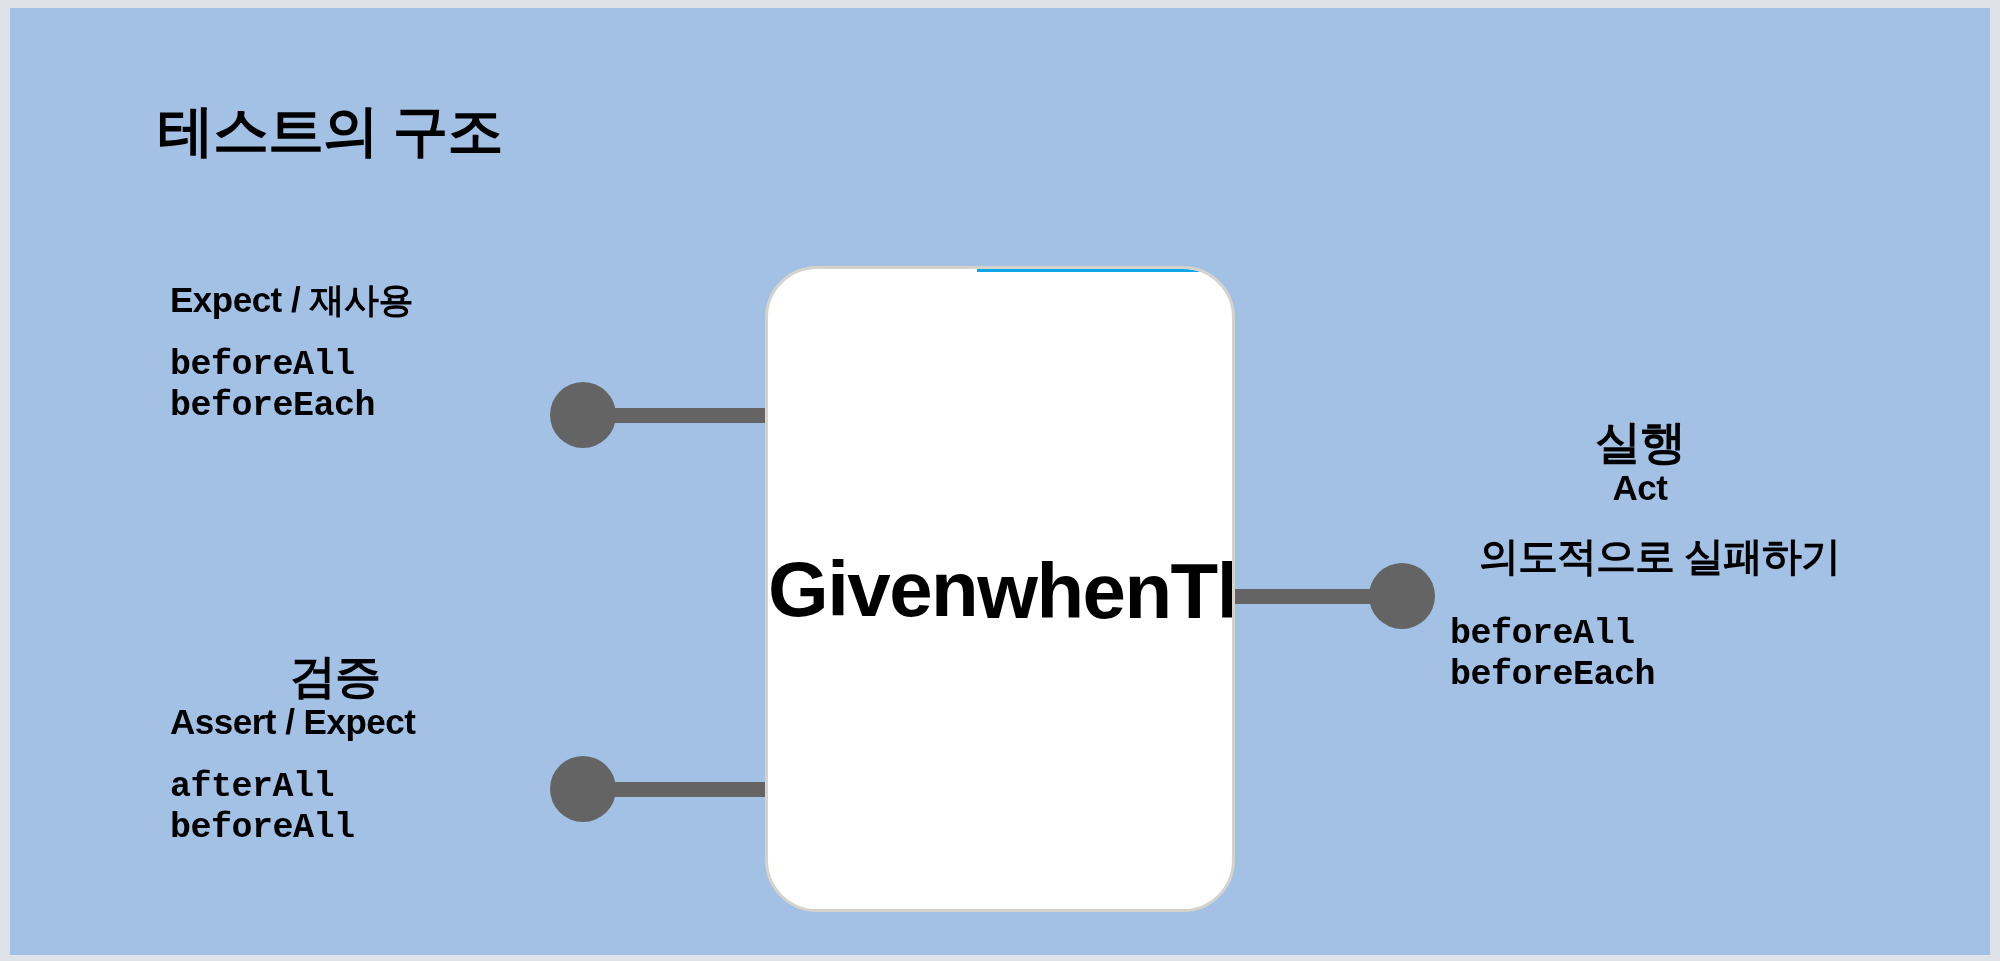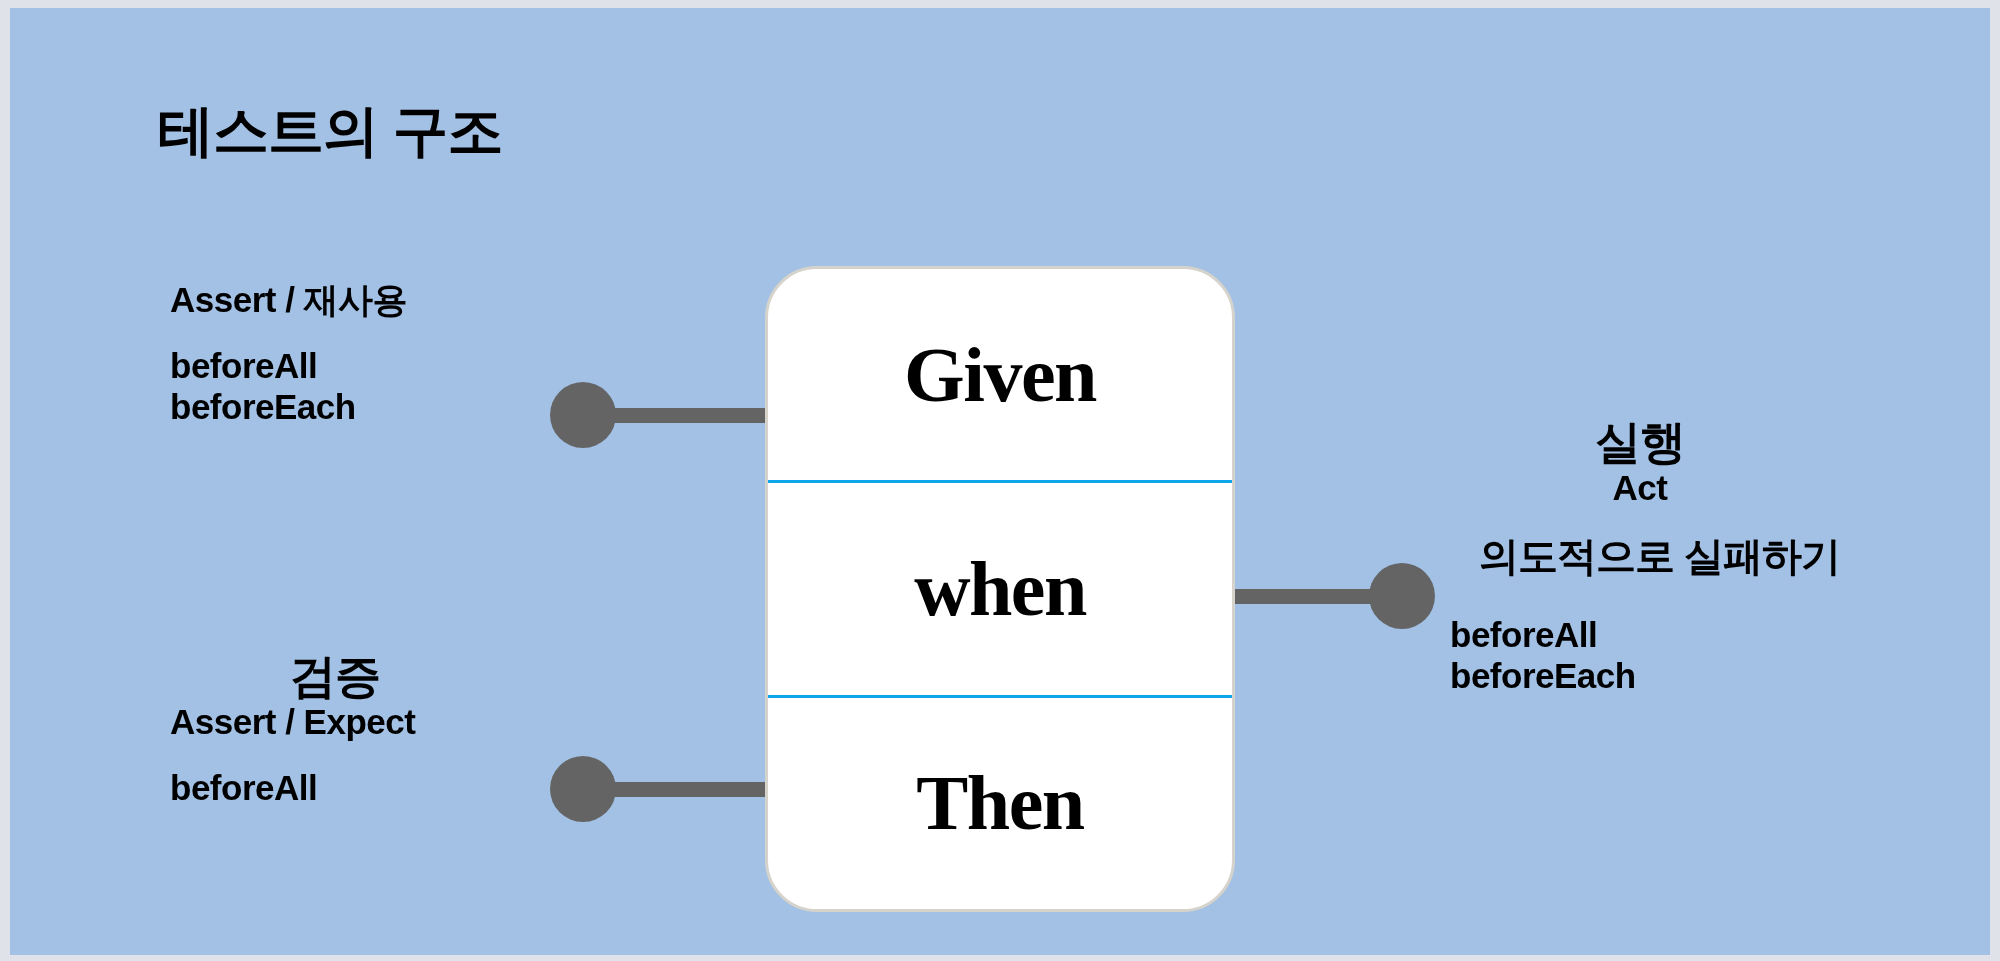--- a/index.html
+++ b/index.html
@@ -43,24 +43,23 @@
     position: absolute;
     left: 755px;
     top: 258px;
     width: 470px;
     height: 646px;
     background: #ffffff;
     border: 3px solid #d6d3cd;
     border-radius: 52px;
     box-sizing: border-box;
     display: flex;
-    flex-direction: column;
+    flex-direction: row;
     overflow: hidden;
     z-index: 3;
-    font-family: Liberation Serif, serif;
   }
   .card-row {
     flex: 1 1 0;
     display: flex;
     align-items: center;
     justify-content: center;
     position: relative;
   }
   .card-row + .card-row {
     border-top: 3px solid #0ea5e9;
@@ -126,20 +125,21 @@
     line-height: 1.12;
     letter-spacing: -0.5px;
     white-space: nowrap;
   }
   .annot .hooks {
     margin-top: 26px;
     font-size: 35px;
     font-weight: bold;
     line-height: 1.18;
     letter-spacing: -0.5px;
+    font-family: Liberation Mono, monospace;
   }
   .annot .hook-line { white-space: nowrap; }
 
   #annot-arrange {
     left: 160px;
     top: 272px;
     width: 340px;
   }
   #annot-arrange .heading { text-align: center; }
   #annot-arrange .subtitle { text-align: left; }
@@ -174,31 +174,32 @@
   }
 </style>
 </head>
 <body>
 
 <div class="slide">
 
   <div class="slide-title">테스트의 구조</div>
 
   <div class="annot" id="annot-arrange">
-    <div class="subtitle">Assert / 재사용</div>
+    <div class="subtitle">Expect / 재사용</div>
     <div class="hooks">
       <div class="hook-line">beforeAll</div>
       <div class="hook-line">beforeEach</div>
     </div>
   </div>
 
   <div class="annot" id="annot-assert">
     <div class="heading">검증</div>
     <div class="subtitle">Assert / Expect</div>
     <div class="hooks">
+      <div class="hook-line">afterAll</div>
       <div class="hook-line">beforeAll</div>
     </div>
   </div>
 
   <div class="annot" id="annot-act">
     <div class="heading">실행</div>
     <div class="subtitle">Act</div>
     <div class="korean-note">의도적으로 실패하기</div>
     <div class="hooks">
       <div class="hook-line">beforeAll</div>

